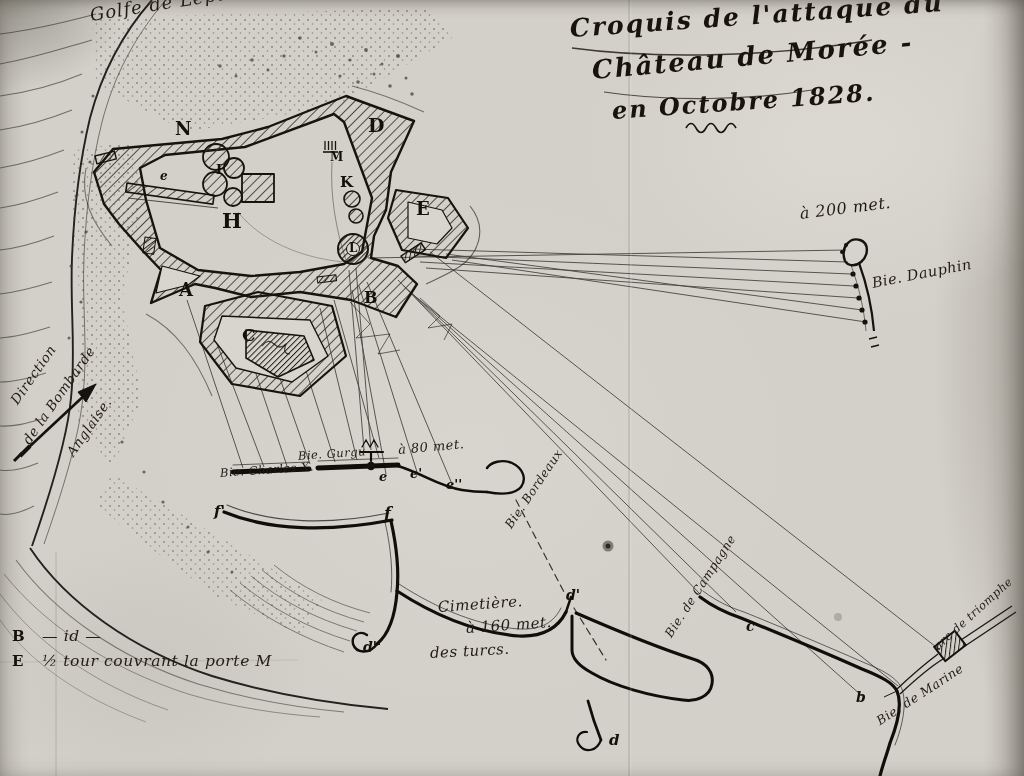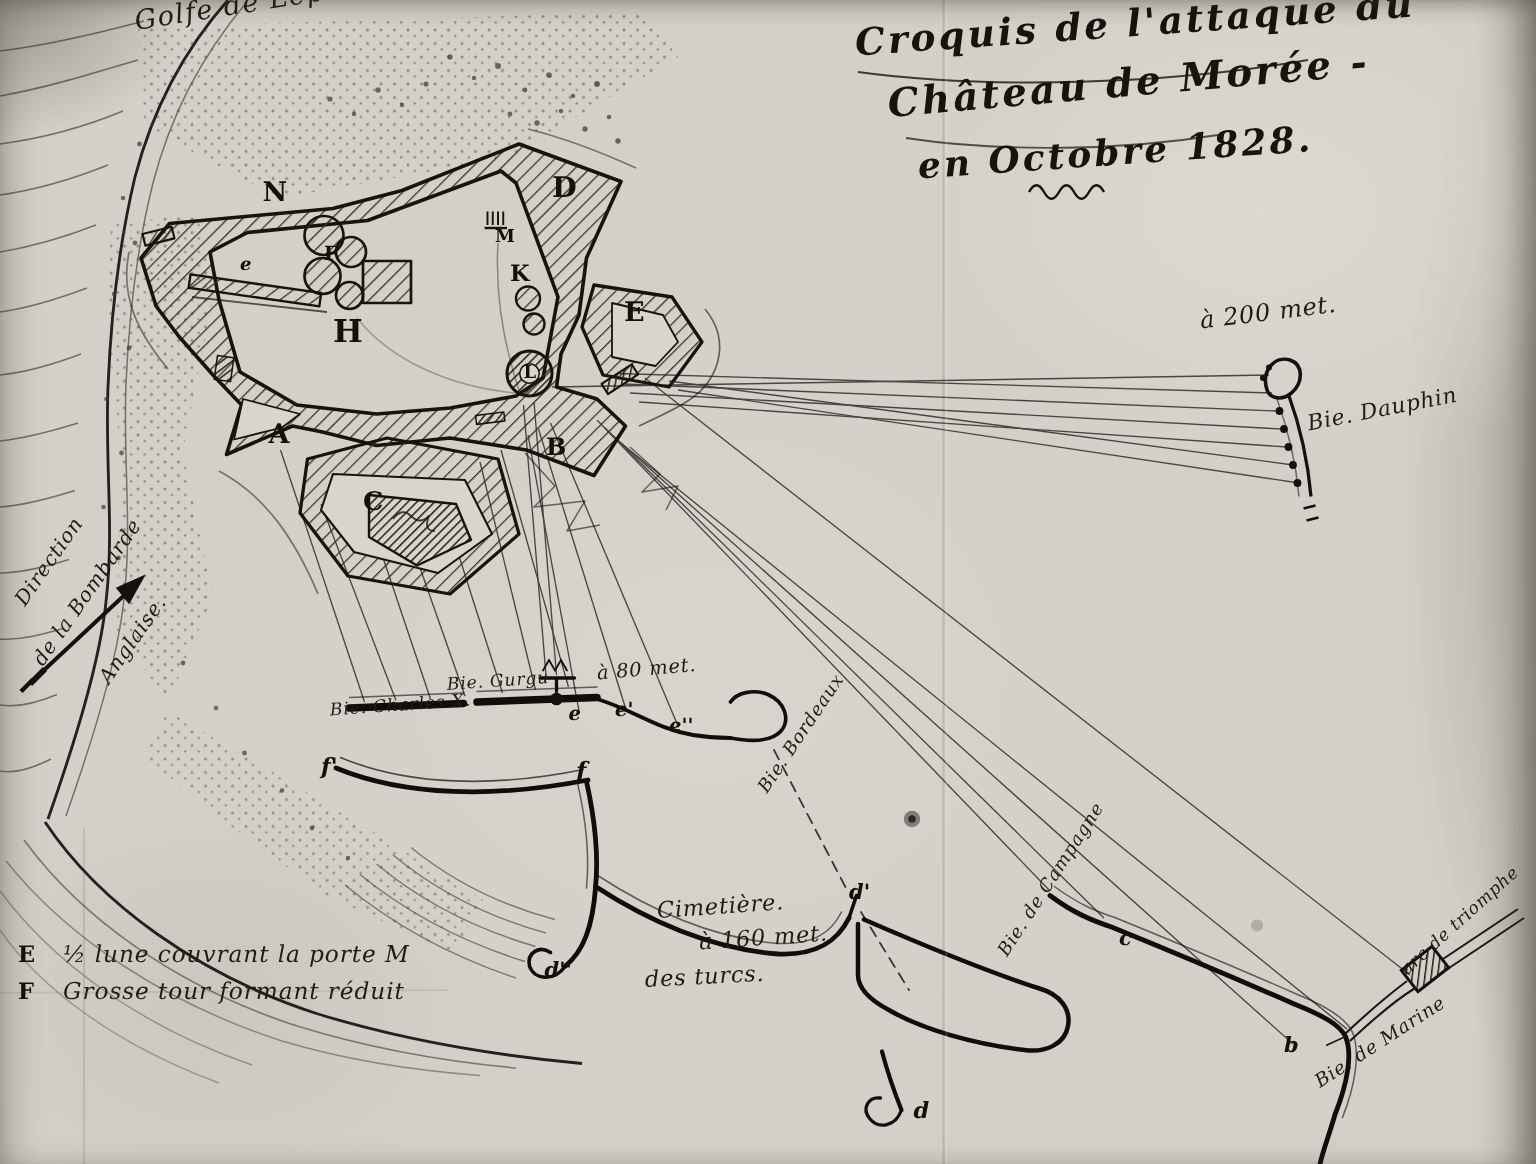--- a/index.html
+++ b/index.html
@@ -331,22 +331,22 @@
   <div class="lbl" style="left:438px;top:600px;font-size:15px;transform:rotate(-4deg);">Cimetière.</div>
   <div class="lbl" style="left:466px;top:621px;font-size:15px;transform:rotate(-4deg);">à 160 met.</div>
   <div class="lbl" style="left:430px;top:646px;font-size:15px;transform:rotate(-3deg);">des turcs.</div>
   <div class="lbl" style="left:668px;top:630px;font-size:12px;transform:rotate(-57deg);">Bie. de Campagne</div>
   <div class="lbl" style="left:800px;top:206px;font-size:16px;transform:rotate(-7deg);">à 200 met.</div>
   <div class="lbl" style="left:872px;top:276px;font-size:14.5px;transform:rotate(-11deg);">Bie. Dauphin</div>
   <div class="lbl" style="left:878px;top:716px;font-size:12.5px;transform:rotate(-33deg);">Bie. de Marine</div>
   <div class="lbl" style="left:936px;top:642px;font-size:11.5px;transform:rotate(-42deg);">arc de triomphe</div>
 
   <div id="legend">
-      <div class="legend-row"><span class="legend-letter">E</span><span class="legend-text">½ lune couvrant la porte M</span></div>
-      <div class="legend-row"><span class="legend-letter">F</span><span class="legend-text">Grosse tour formant réduit</span></div>
+      <div class="legend-row"><span class="legend-letter">B</span><span class="legend-text">— id —</span></div>
+      <div class="legend-row"><span class="legend-letter">E</span><span class="legend-text">½ tour couvrant la porte M</span></div>
     </div>
 
   <div id="letters-layer">
       <div class="letter" style="left: 175px; top: 120px; font-size: 18px;">N</div>
       <div class="letter" style="left: 368px; top: 116px; font-size: 19px;">D</div>
       <div class="letter" style="left: 330px; top: 151px; font-size: 12px;">M</div>
       <div class="letter" style="left: 340px; top: 175px; font-size: 15px;">K</div>
       <div class="letter" style="left: 416px; top: 200px; font-size: 18px;">E</div>
       <div class="letter" style="left: 349px; top: 242px; font-size: 12px;">L</div>
       <div class="letter" style="left: 216px; top: 163px; font-size: 13px;">F</div>

